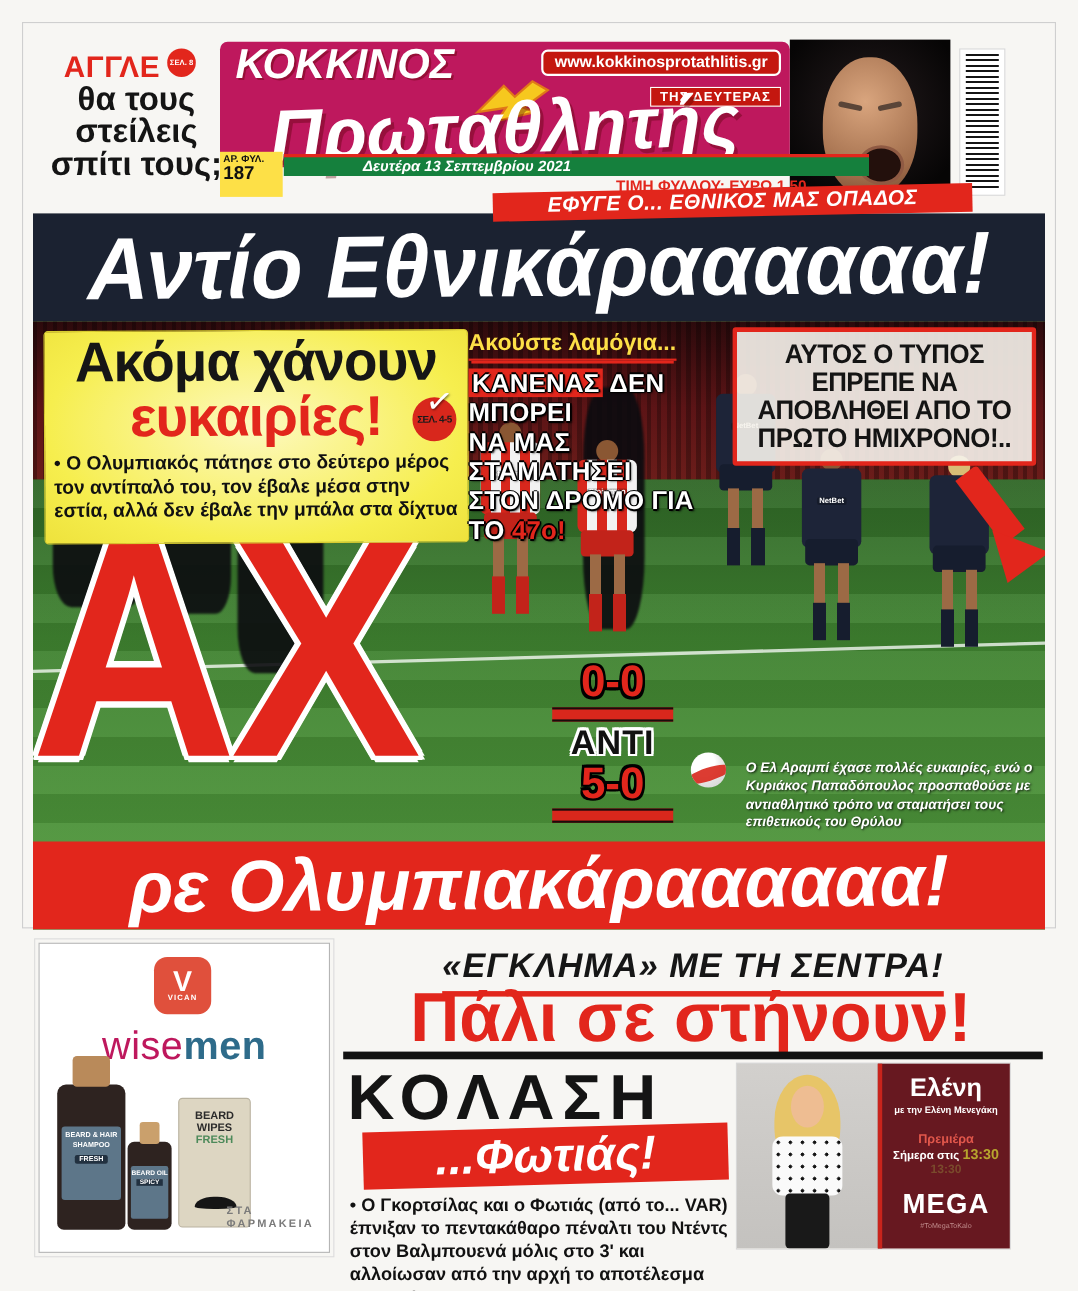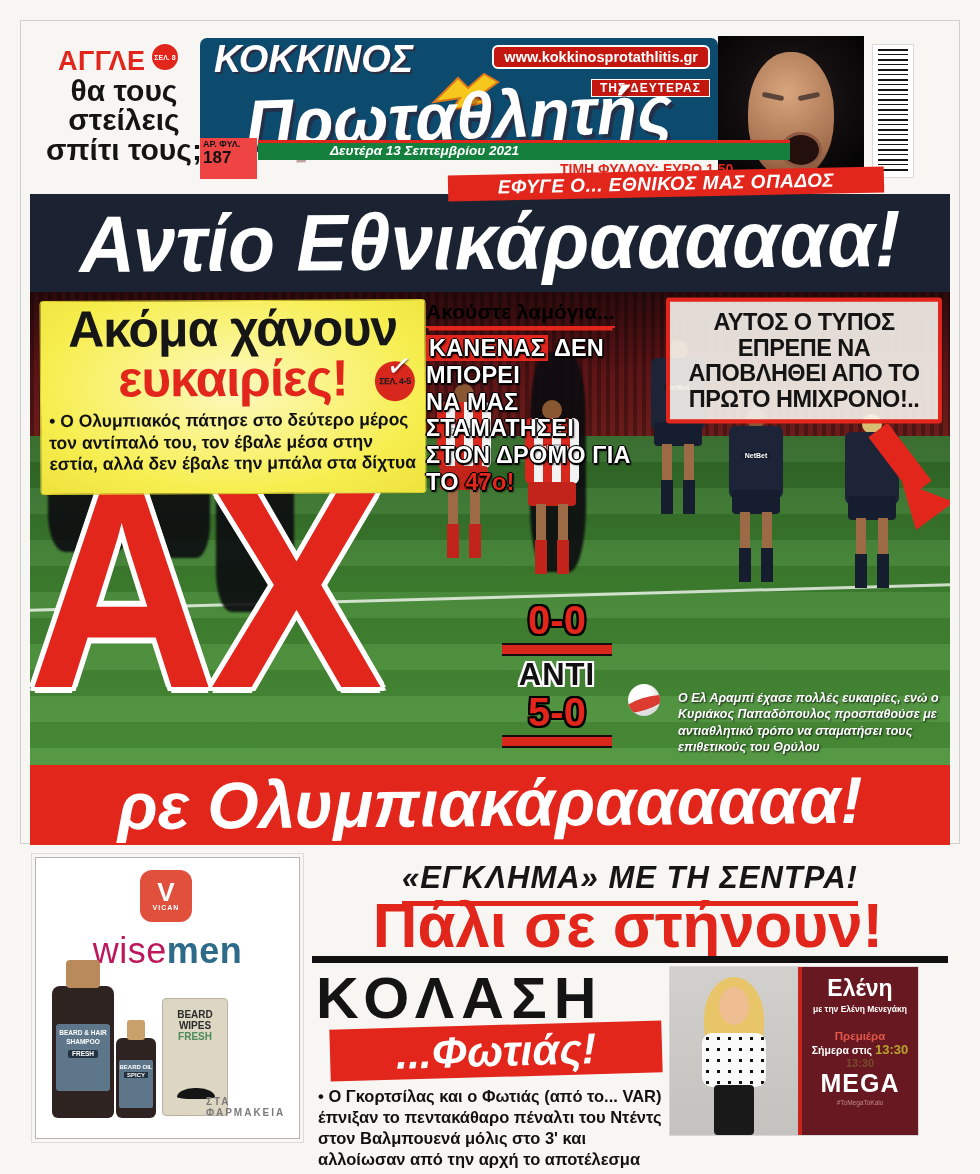--- a/index.html
+++ b/index.html
@@ -7,31 +7,31 @@
   .page{position:relative;width:980px;height:864px;}
   .abs{position:absolute;}
   .frame{position:absolute;inset:20px;border:1px solid #cfcfcf;z-index:0;}
 
   
   .tl-kicker{left:58px;top:46px;font-size:27px;font-weight:900;color:#e2261c;letter-spacing:.5px;z-index:2;}
   .tl-badge{left:152px;top:44px;width:26px;height:26px;border-radius:50%;background:#e2261c;color:#fff;
     font-size:7px;font-weight:900;display:flex;align-items:center;justify-content:center;text-align:center;line-height:1;z-index:2;}
   .tl-head{left:40px;top:76px;width:168px;text-align:center;font-size:30px;line-height:.98;font-weight:900;color:#141414;z-index:2;}
 
-  .masthead{left:200px;top:38px;width:518px;height:114px;background:#0c4a6e;border-radius:7px;z-index:1;}
+  .masthead{left:200px;top:38px;width:518px;height:114px;background:#be185d;border-radius:7px;z-index:1;}
   .brand-top{left:14px;top:0px;font-size:38px;font-style:italic;font-weight:900;color:#fff;
     text-shadow:2px 2px 0 rgba(90,0,0,.4);}
   .site-chip{right:8px;top:7px;background:#c4170f;border:2px solid #fff;border-radius:6px;
     padding:2px 10px;color:#fff;font-weight:800;font-size:14.5px;}
   .edition-chip{right:8px;top:41px;background:#c4170f;border:1px solid #fff;padding:1px 8px;
     color:#fff;font-weight:800;font-size:12px;letter-spacing:1px;}
   .brand-main{left:0;right:0;top:40px;text-align:center;font-size:66px;font-style:italic;font-weight:900;color:#fff;
     transform:rotate(-2deg);text-shadow:3px 4px 0 rgba(80,0,0,.35);z-index:3;}
   .flame{left:228px;top:34px;z-index:2;}
-  .issue-box{left:200px;top:138px;width:54px;height:40px;background:#ef4444;color:#111;text-align:left;
+  .issue-box{left:200px;top:138px;width:54px;height:40px;background:#fde047;color:#111;text-align:left;
     padding:1px 0 0 3px;z-index:2;}
   .issue-label{font-size:9px;font-weight:900;}
   .issue-num{font-size:17px;font-weight:900;line-height:1;}
   .date-bar{left:258px;top:140px;width:460px;height:17px;background:#15803d;border-top:3px solid #e2261c;
     color:#fff;font-style:italic;font-weight:800;font-size:13.5px;line-height:15px;padding-left:72px;z-index:1;}
   .price{left:560px;top:161px;color:#e2261c;font-weight:900;font-size:14px;z-index:1;}
 
   .man-photo{left:718px;top:36px;width:146px;height:156px;background:radial-gradient(circle at 50% 40%,#241b1d,#060505 75%);overflow:hidden;}
   .man-face{left:30px;top:16px;width:86px;height:126px;border-radius:48% 48% 46% 46%;
     background:radial-gradient(circle at 45% 32%,#d9a57e,#a06c4a 70%,#6e4530);}
@@ -90,21 +90,21 @@
     border:1px solid #d8cb30;border-radius:4px;padding:4px 8px 0 8px;box-sizing:border-box;transform:rotate(-.3deg);}
   .ybox-l1{font-size:51px;line-height:.95;font-weight:900;color:#161616;text-align:center;letter-spacing:-1px;transform:scaleX(.98);}
   .ybox-l2{font-size:51px;line-height:1;font-weight:900;color:#e2261c;text-align:center;letter-spacing:-1px;position:relative;}
   .ybadge{position:absolute;right:2px;bottom:2px;width:40px;height:40px;border-radius:50%;background:#d8271c;
     display:flex;align-items:center;justify-content:center;font-size:9px;font-weight:900;color:#1a1a1a;letter-spacing:-.5px;}
   .ycheck{position:absolute;right:6px;bottom:22px;color:#fff;font-size:30px;font-weight:900;
     text-shadow:1px 1px 2px rgba(0,0,0,.5);transform:rotate(8deg);}
   .ybody{margin-top:6px;font-size:17.5px;line-height:1.22;font-weight:800;color:#111;}
 
   .cblock{left:396px;top:8px;width:242px;z-index:3;}
-  .ckicker{display:inline-block;color:#000000;font-weight:900;font-size:21px;
+  .ckicker{display:inline-block;color:#fde047;font-weight:900;font-size:21px;
     border-bottom:2.5px solid #e2261c;box-shadow:0 5px 0 -2.5px #e2261c;padding-bottom:2px;margin-bottom:7px;}
   .cline{color:#fff;font-weight:900;font-size:23.5px;line-height:1.14;letter-spacing:.2px;
     text-shadow:-1.5px 0 #000,1.5px 0 #000,0 -1.5px #000,0 1.5px #000,1.5px 1.5px 2px #000;}
   .chl{background:#e2261c;padding:0 3px;}
   .chl2{color:#e2261c;}
 
   .rbox{left:636px;top:8px;width:276px;z-index:3;background:rgba(246,243,236,.9);border:4px solid #e2261c;
     border-radius:3px;box-sizing:border-box;padding:7px 6px;text-align:center;
     font-size:23.5px;line-height:1.05;font-weight:900;color:#141414;letter-spacing:-.5px;transform:scaleY(1.04);}
   .rarrow{left:828px;top:132px;z-index:3;}
@@ -178,21 +178,21 @@
     background:radial-gradient(#111 1.6px,transparent 1.8px) 0 0/11px 11px,#fafafa;}
   .el-pants{position:absolute;left:44px;top:118px;width:40px;height:50px;background:#191919;border-radius:4px;}
   .mega-panel{position:relative;flex:1;background:#671820;border-left:4px solid #c8241c;
     padding:8px 6px;box-sizing:border-box;text-align:center;color:#fff;}
   .mg-title{font-size:23px;font-weight:700;}
   .mg-sub{font-size:8.5px;font-weight:700;margin-top:2px;white-space:nowrap;}
   .mg-prem{font-size:11.5px;font-weight:800;color:#e2574b;margin-top:16px;}
   .mg-time{font-size:10.5px;font-weight:800;white-space:nowrap;}
   .mg-time b{font-size:13px;font-weight:900;color:#b7a52e;}
   .mg-ghost{font-size:11px;font-weight:900;color:#8a7436;opacity:.55;}
-  .mg-logo{font-size:25px;font-weight:900;letter-spacing:1px;}
+  .mg-logo{font-size:25px;font-weight:900;letter-spacing:1px;margin-top:12px;}
   .mg-tag{font-size:6.5px;color:#bf8a8a;margin-top:1px;}
 </style>
 </head>
 <body>
 
 <div class="page">
   <div class="frame"></div>
 
   <div class="abs tl-kicker">ΑΓΓΛΕ</div>
   <div class="abs tl-badge">ΣΕΛ. 8</div>

